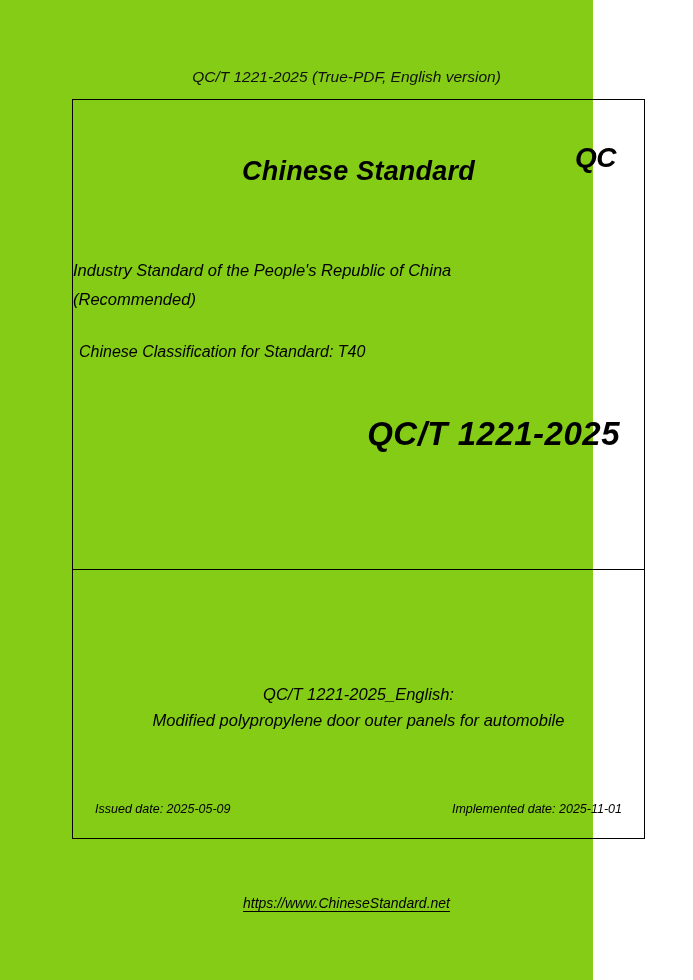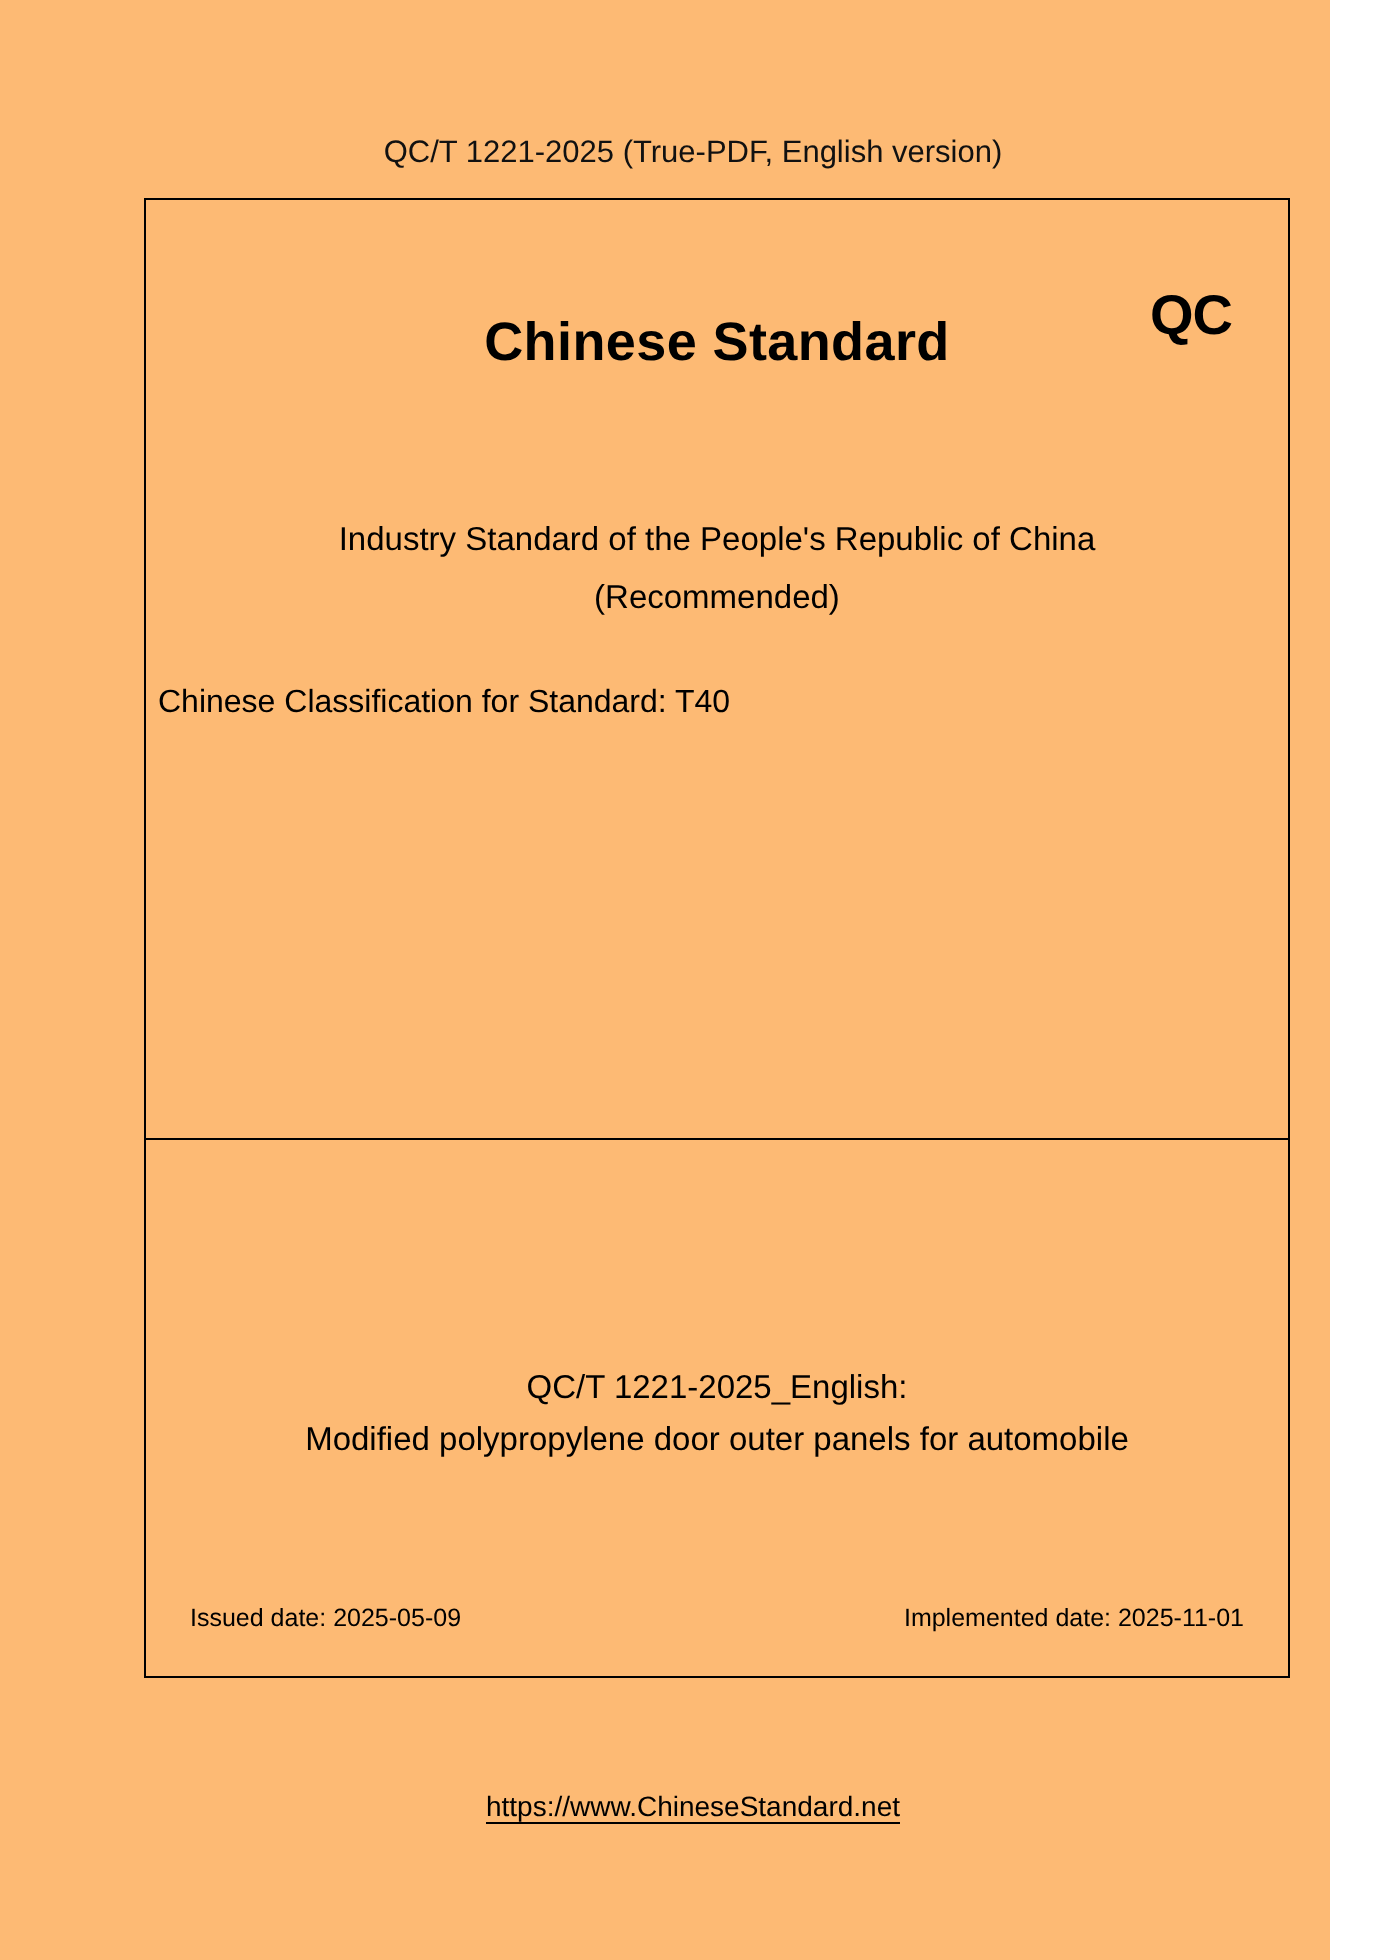--- a/index.html
+++ b/index.html
@@ -12,23 +12,24 @@
     height: 980px;
     font-family: "Liberation Sans", sans-serif;
     color: #000000;
     position: relative;
     overflow: hidden;
   }
   .page {
     position: absolute;
     left: 0;
     top: 0;
-    width: 665px;
+    width: 593px;
     height: 980px;
-    background: #fdba74;
+    background: #84cc16;
+    font-style: italic;
   }
   .header-line {
     position: absolute;
     top: 68px;
     left: 0;
     width: 693px;
     text-align: center;
     font-size: 15.5px;
     color: #111;
   }
@@ -66,21 +67,20 @@
     top: 42px;
     font-size: 28px;
     font-weight: bold;
     letter-spacing: -0.5px;
   }
   .subtitle {
     position: absolute;
     left: 0;
     top: 156px;
     width: 100%;
-    text-align: center;
     font-size: 16.5px;
     line-height: 1.75;
   }
   .classification {
     position: absolute;
     left: 6px;
     top: 243px;
     width: 100%;
     text-align: left;
     font-size: 16px;
@@ -157,20 +157,21 @@
   <div class="header-line">QC/T 1221-2025 (True-PDF, English version)</div>
 
   <div class="cert-box">
 
     <div class="upper-panel">
       <div class="title-main">Chinese Standard</div>
       <div class="qc-logo">QC</div>
       <div class="subtitle nowrap">Industry Standard of the People's Republic of China
 (Recommended)</div>
       <div class="classification">Chinese Classification for Standard: T40</div>
+      <div class="std-number">QC/T 1221-2025</div>
     </div>
 
     <div class="lower-panel">
       <div class="doc-title nowrap">QC/T 1221-2025_English:
 Modified polypropylene door outer panels for automobile</div>
       <div class="dates">
         <div>Issued date: 2025-05-09</div>
         <div>Implemented date: 2025-11-01</div>
       </div>
     </div>

